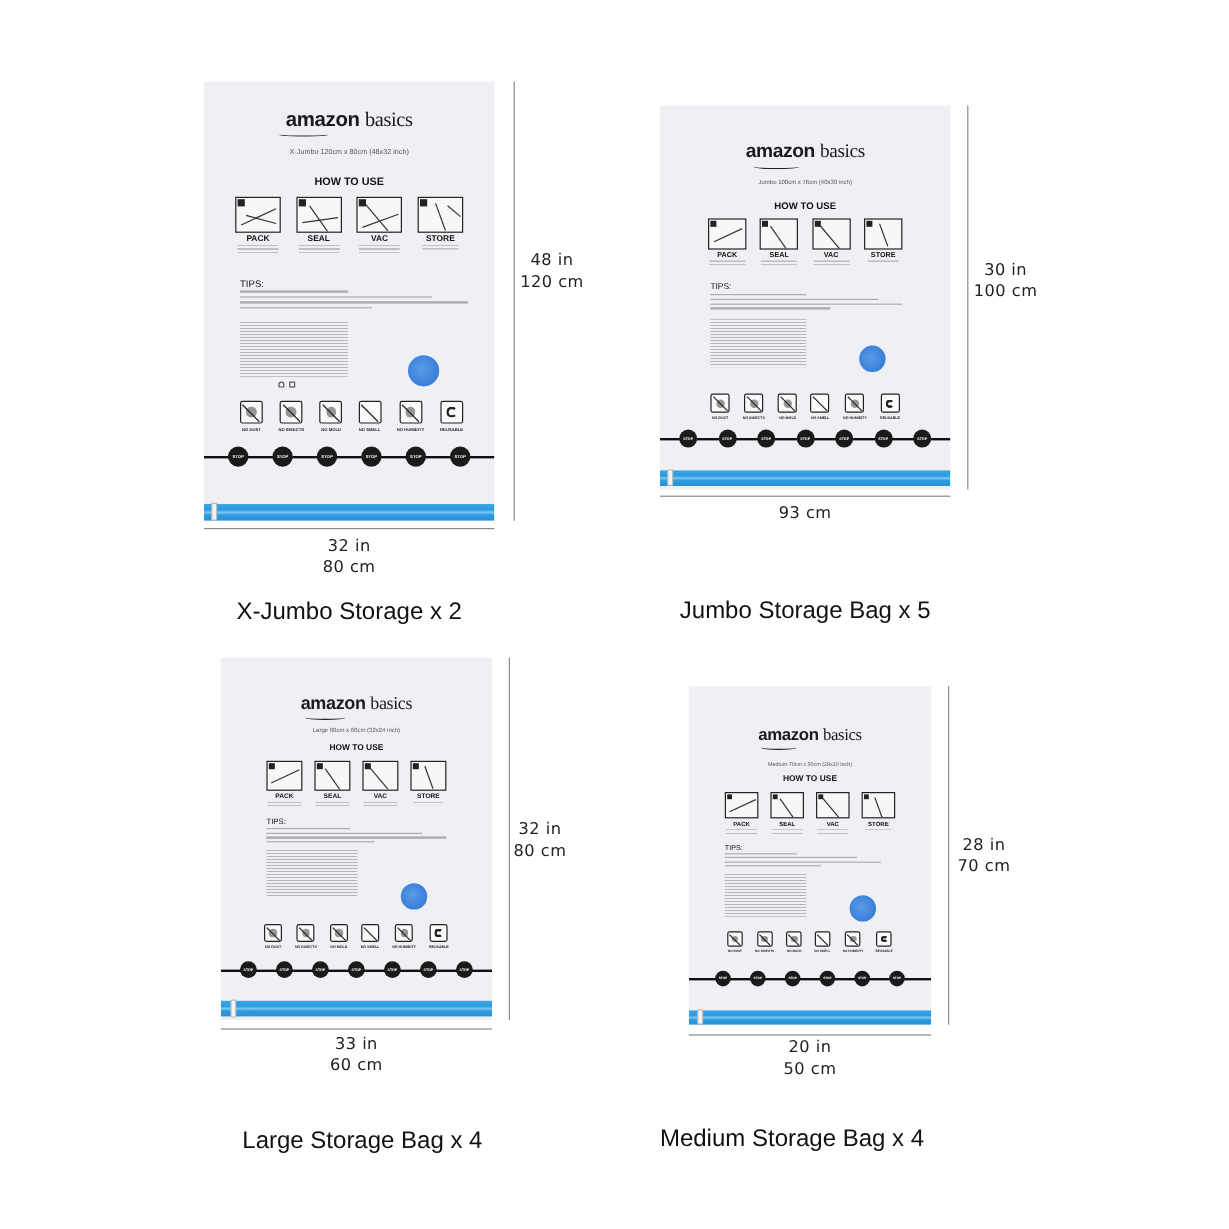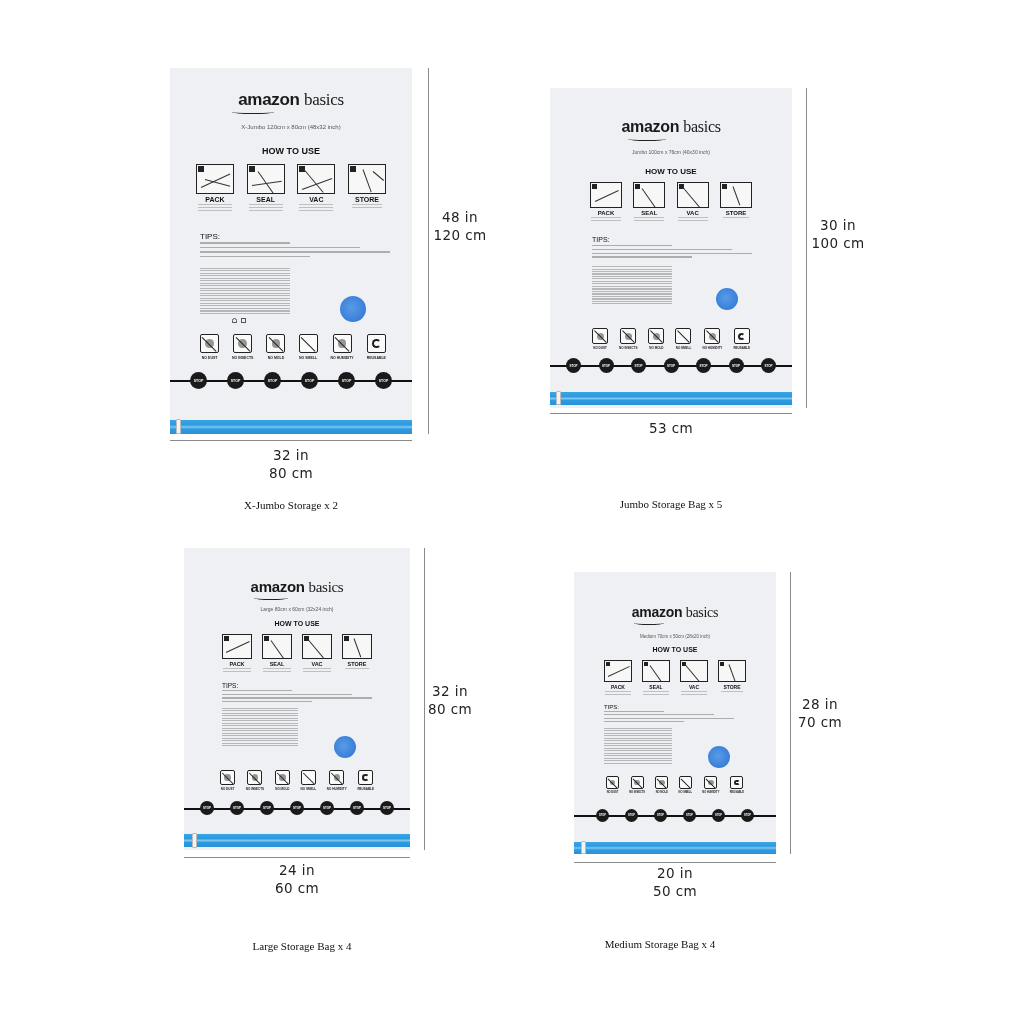--- a/index.html
+++ b/index.html
@@ -46,21 +46,21 @@
   .stops { position: absolute; display: flex; justify-content: space-between; }
   .stop { border-radius: 50%; background: #1a1a1a; color: #fff; font-family: "Liberation Sans", sans-serif; font-weight: bold; display: flex; align-items: center; justify-content: center; }
 
   .zip { position: absolute; left: 0; right: 0; background: linear-gradient(180deg, #39a6e6 0%, #2d9ae0 35%, #7cc7f1 50%, #2d9ae0 65%, #2a92d6 100%); }
   .zip-slider { position: absolute; background: #f3f3f3; border: 1px solid #bbb; border-radius: 1px; }
 
   .vdim { position: absolute; border-left: 1.5px solid #8a8a8a; }
   .hdim { position: absolute; border-top: 1.5px solid #8a8a8a; }
   .dimtext { position: absolute; font-family: "DejaVu Sans", sans-serif; font-size: 13.5px; line-height: 18px; text-align: center; color: #222; letter-spacing: 0.4px; }
 
-  .caption { position: absolute; font-family: Liberation Serif, serif; font-size: 11px; color: #111; text-align: center; white-space: nowrap; }
+  .caption { position: absolute; font-family: Liberation Sans, sans-serif; font-size: 20px; color: #111; text-align: center; white-space: nowrap; }
 </style>
 </head>
 <body>
 
 <div class="bag" style="left:170px; top:68px; width:242px; height:366px;">
   <div class="brand" style="top:22px; font-size:17px;">
     <span class="b1">amazon</span><span> </span><span class="b2">basics</span>
   </div>
   <div class="smile" style="left:62px; top:42px; width:42px;"></div>
   <div class="size-line" style="top:56px; font-size:6px;">X-Jumbo  120cm x 80cm (48x32 inch)</div>
@@ -275,21 +275,21 @@
   <div class="zip" style="top:304px; height:13px;"></div>
   <div class="zip-slider" style="left:6px; top:303px; width:5px; height:14px;"></div>
 </div>
 <div class="vdim" style="left:806px; top:88px; height:320px;"></div>
 <div class="dimtext" style="left:808px; top:216px; width:60px;">
   <div>30 in</div>
   <div>100 cm</div>
 </div>
 <div class="hdim" style="left:550px; top:413px; width:242px;"></div>
 <div class="dimtext" style="left:550px; top:419px; width:242px;">
-  <div>53 cm</div>
+  <div>93 cm</div>
 </div>
 <div class="caption" style="left:550px; top:498px; width:242px;">Jumbo Storage Bag x 5</div>
 
 <div class="bag" style="left:184px; top:548px; width:226px; height:302px;">
   <div class="brand" style="top:30px; font-size:15px;">
     <span class="b1">amazon</span><span> </span><span class="b2">basics</span>
   </div>
   <div class="smile" style="left:70px; top:48px; width:34px;"></div>
   <div class="size-line" style="top:58px; font-size:5px;">Large  80cm x 60cm (32x24 inch)</div>
   <div class="howto" style="top:72px; font-size:7px;">HOW TO USE</div>
@@ -385,21 +385,21 @@
   <div class="zip" style="top:286px; height:13px;"></div>
   <div class="zip-slider" style="left:8px; top:285px; width:5px; height:15px;"></div>
 </div>
 <div class="vdim" style="left:424px; top:548px; height:302px;"></div>
 <div class="dimtext" style="left:420px; top:682px; width:60px;">
   <div>32 in</div>
   <div>80 cm</div>
 </div>
 <div class="hdim" style="left:184px; top:857px; width:226px;"></div>
 <div class="dimtext" style="left:184px; top:861px; width:226px;">
-  <div>24 in</div>
+  <div>33 in</div>
   <div>60 cm</div>
 </div>
 <div class="caption" style="left:184px; top:940px; width:236px;">Large Storage Bag x 4</div>
 
 <div class="bag" style="left:574px; top:572px; width:202px; height:282px;">
   <div class="brand" style="top:32px; font-size:14px;">
     <span class="b1">amazon</span><span> </span><span class="b2">basics</span>
   </div>
   <div class="smile" style="left:60px; top:49px; width:30px;"></div>
   <div class="size-line" style="top:62px; font-size:4.5px;">Medium  70cm x 50cm (28x20 inch)</div>

